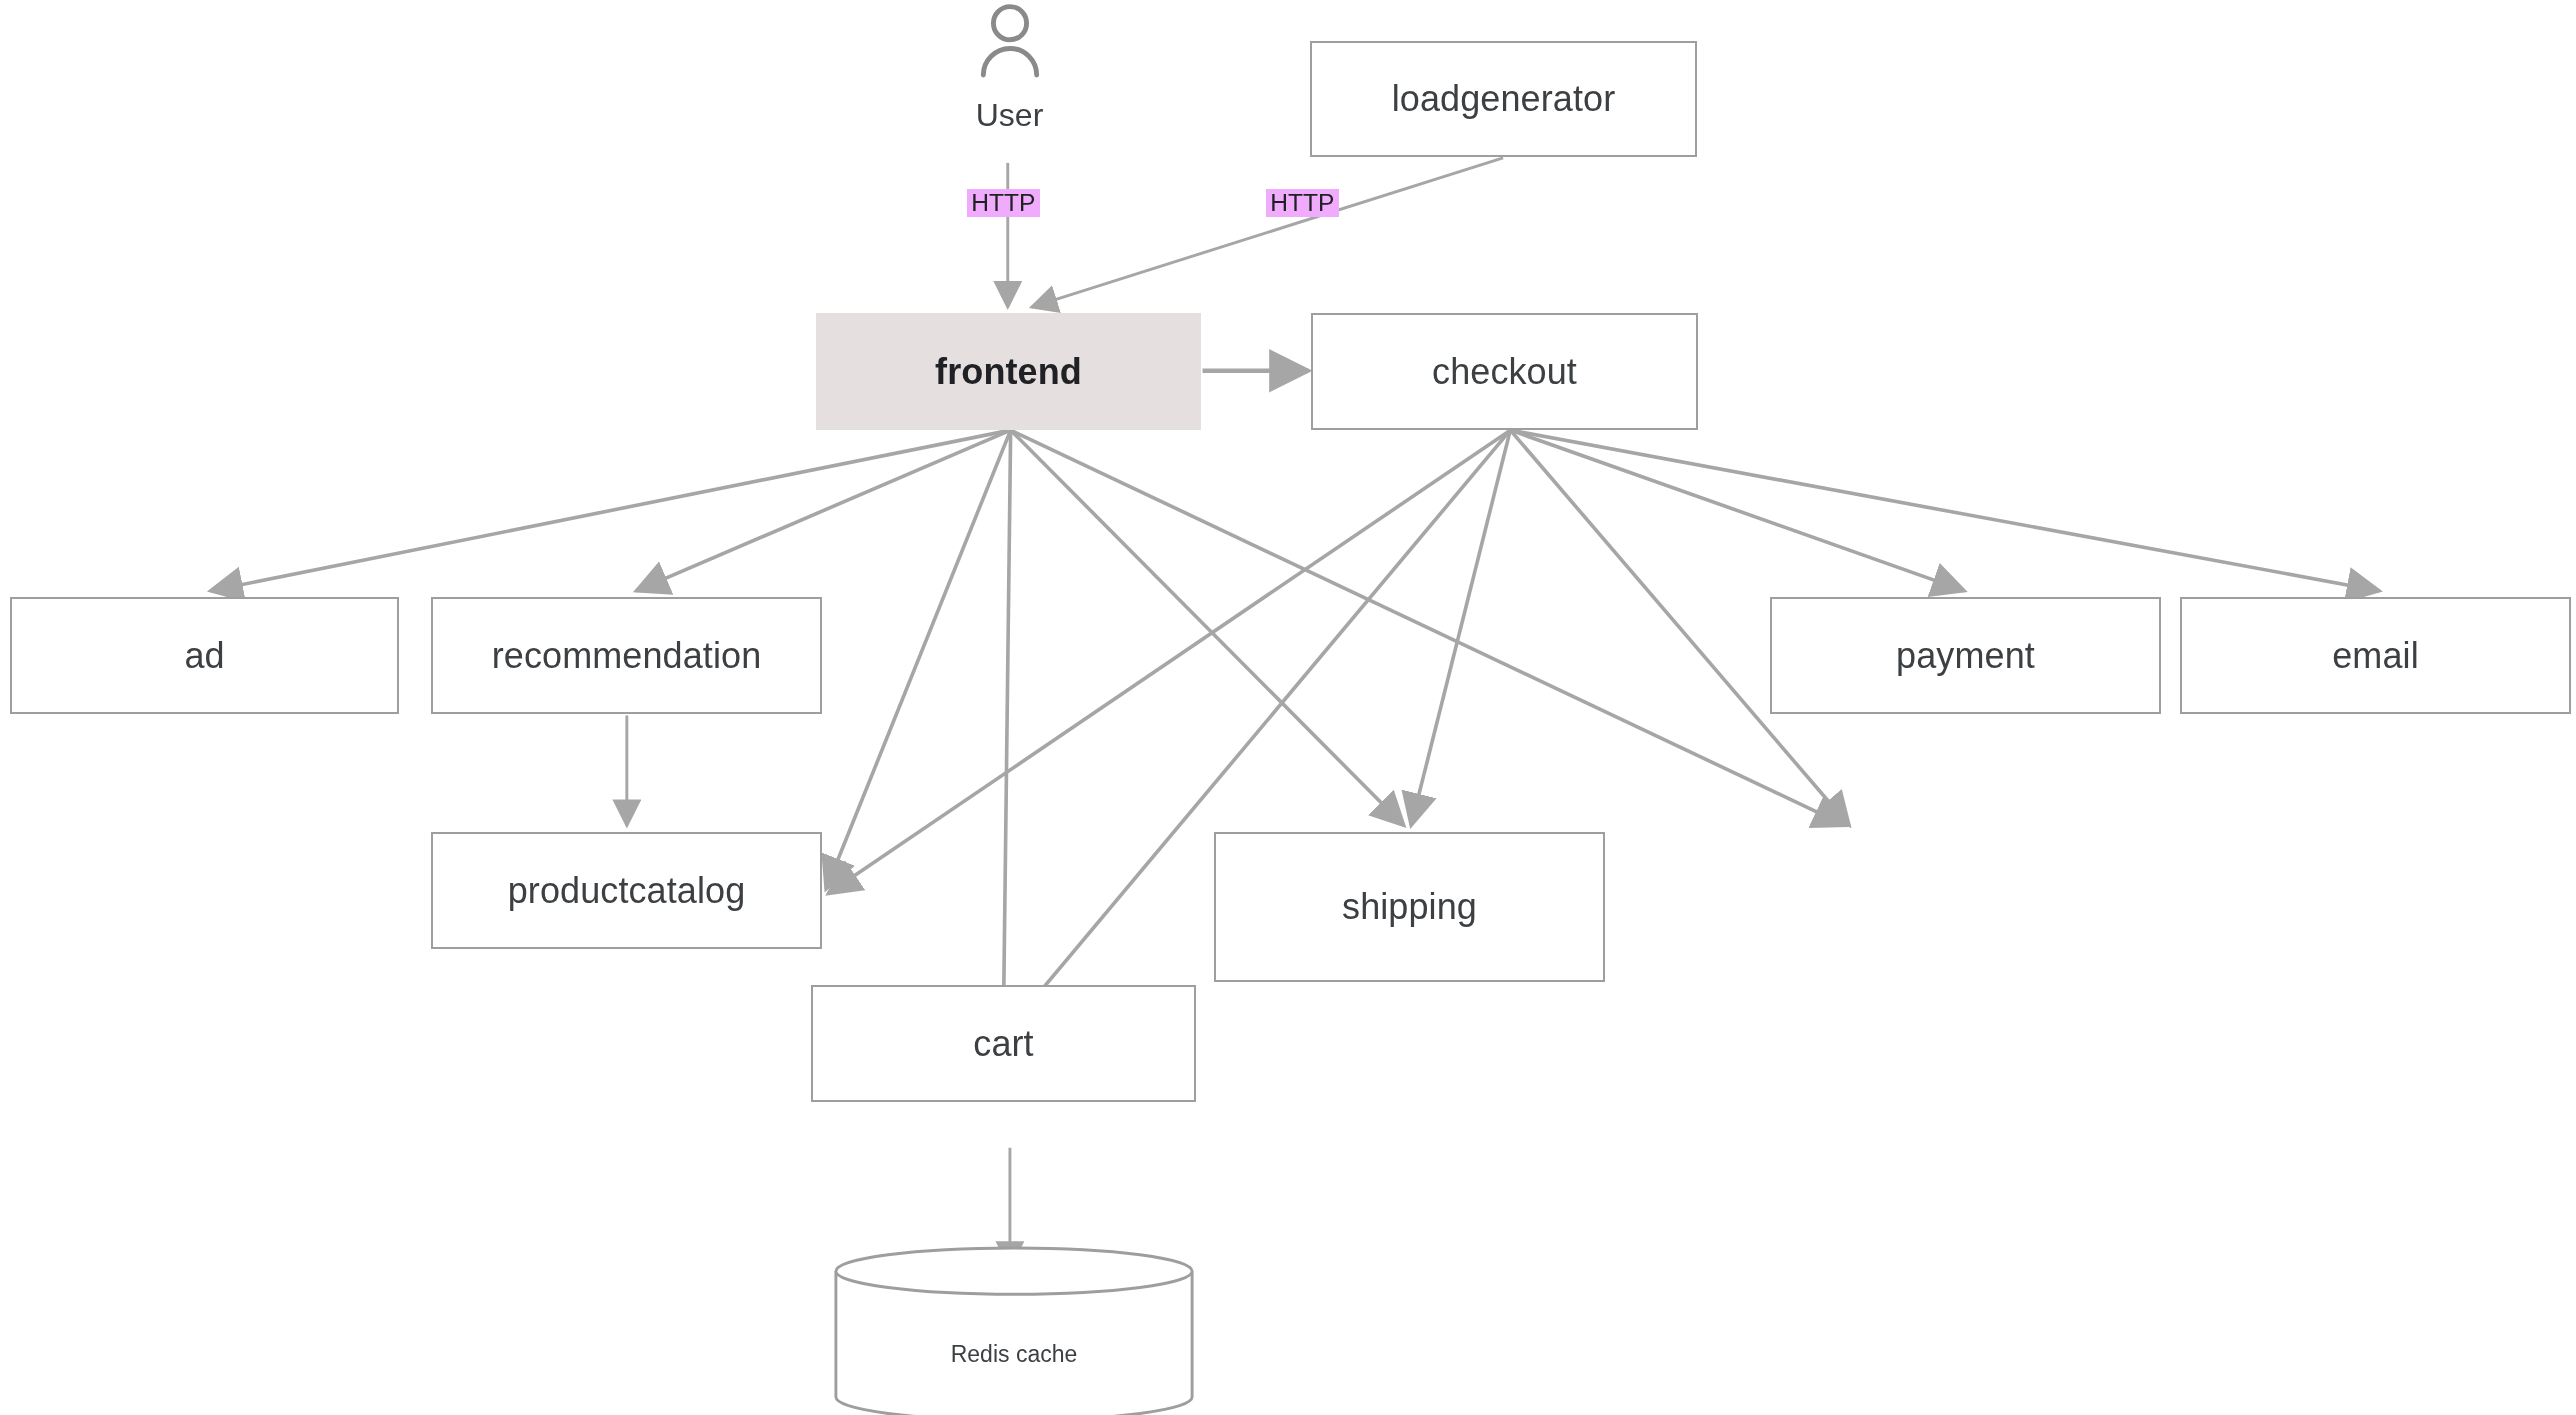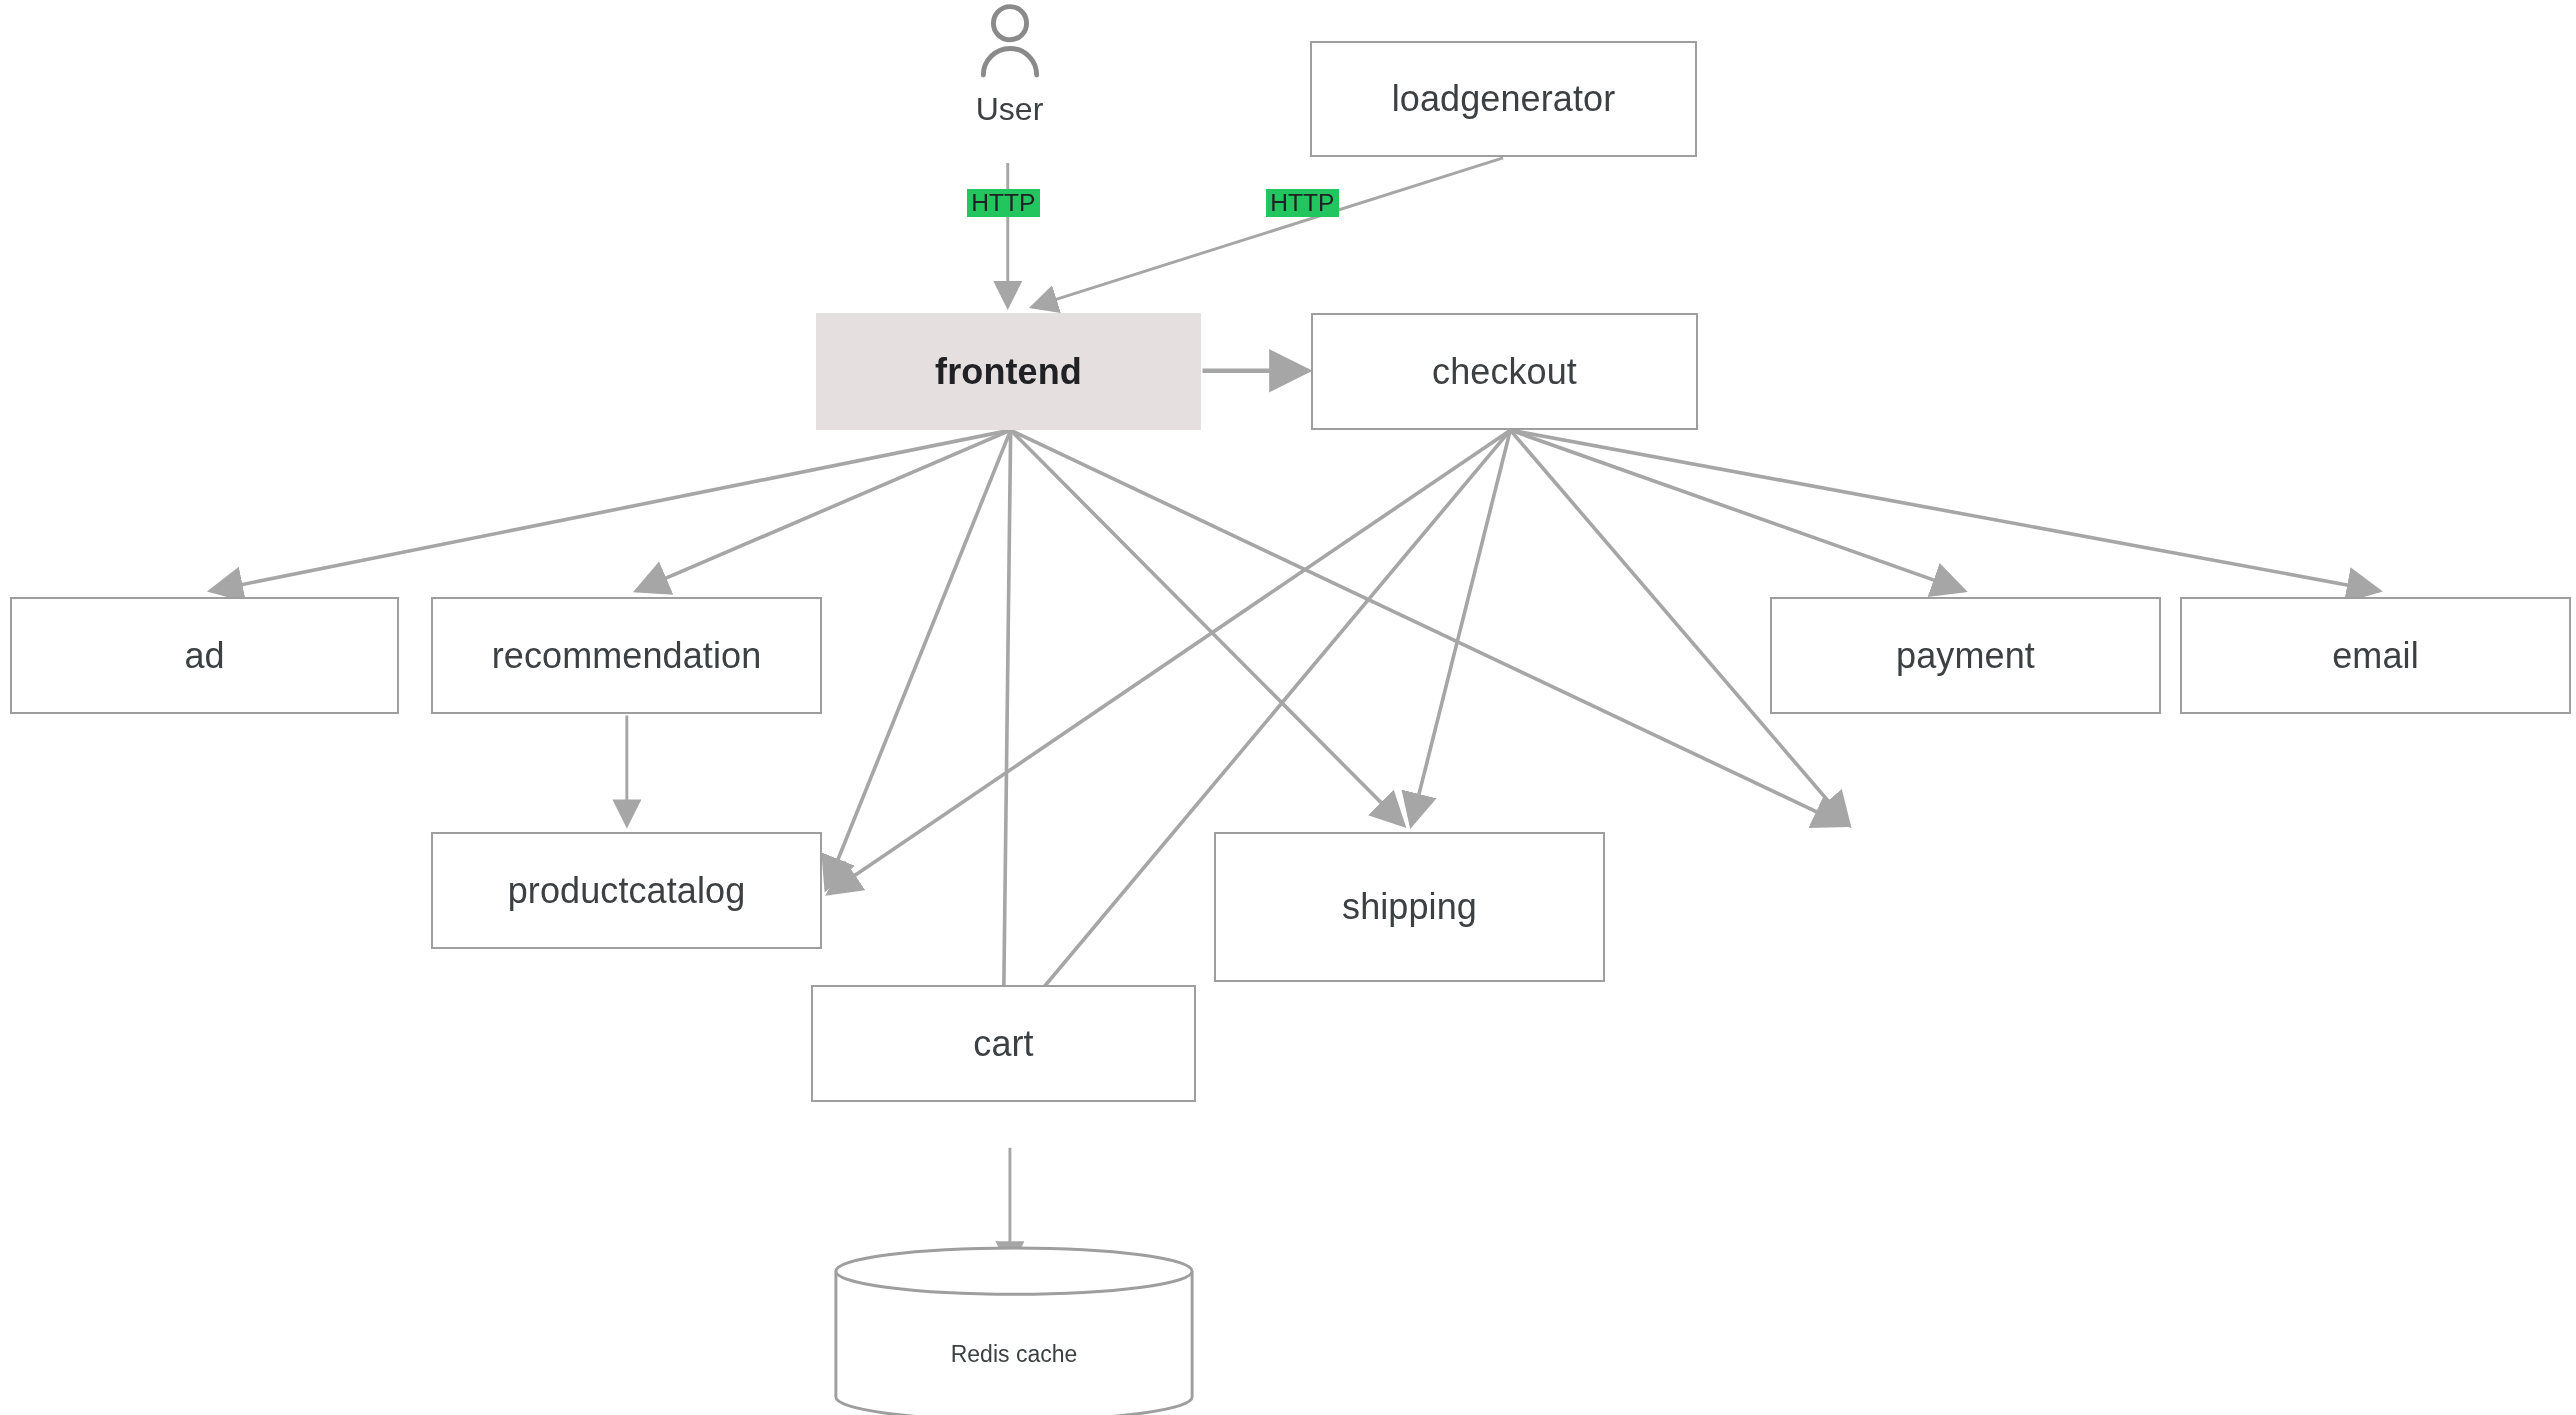--- a/index.html
+++ b/index.html
@@ -45,27 +45,27 @@
   }
   .actor {
     position: absolute;
     display: flex;
     flex-direction: column;
     align-items: center;
   }
   .actor-label {
     color: #3c4043;
     font-size: 32px;
-    margin-top: 13px;
+    margin-top: 19px;
   }
   .edge-label {
     position: absolute;
     color: #202124;
     font-size: 24.6px;
-    background: #22c55e;
+    background: #f0abfc;
     padding: 0 4.3px;
     white-space: nowrap;
   }
   .db {
     position: absolute;
   }
   .db-label {
     position: absolute;
     left: 0;
     right: 0;

